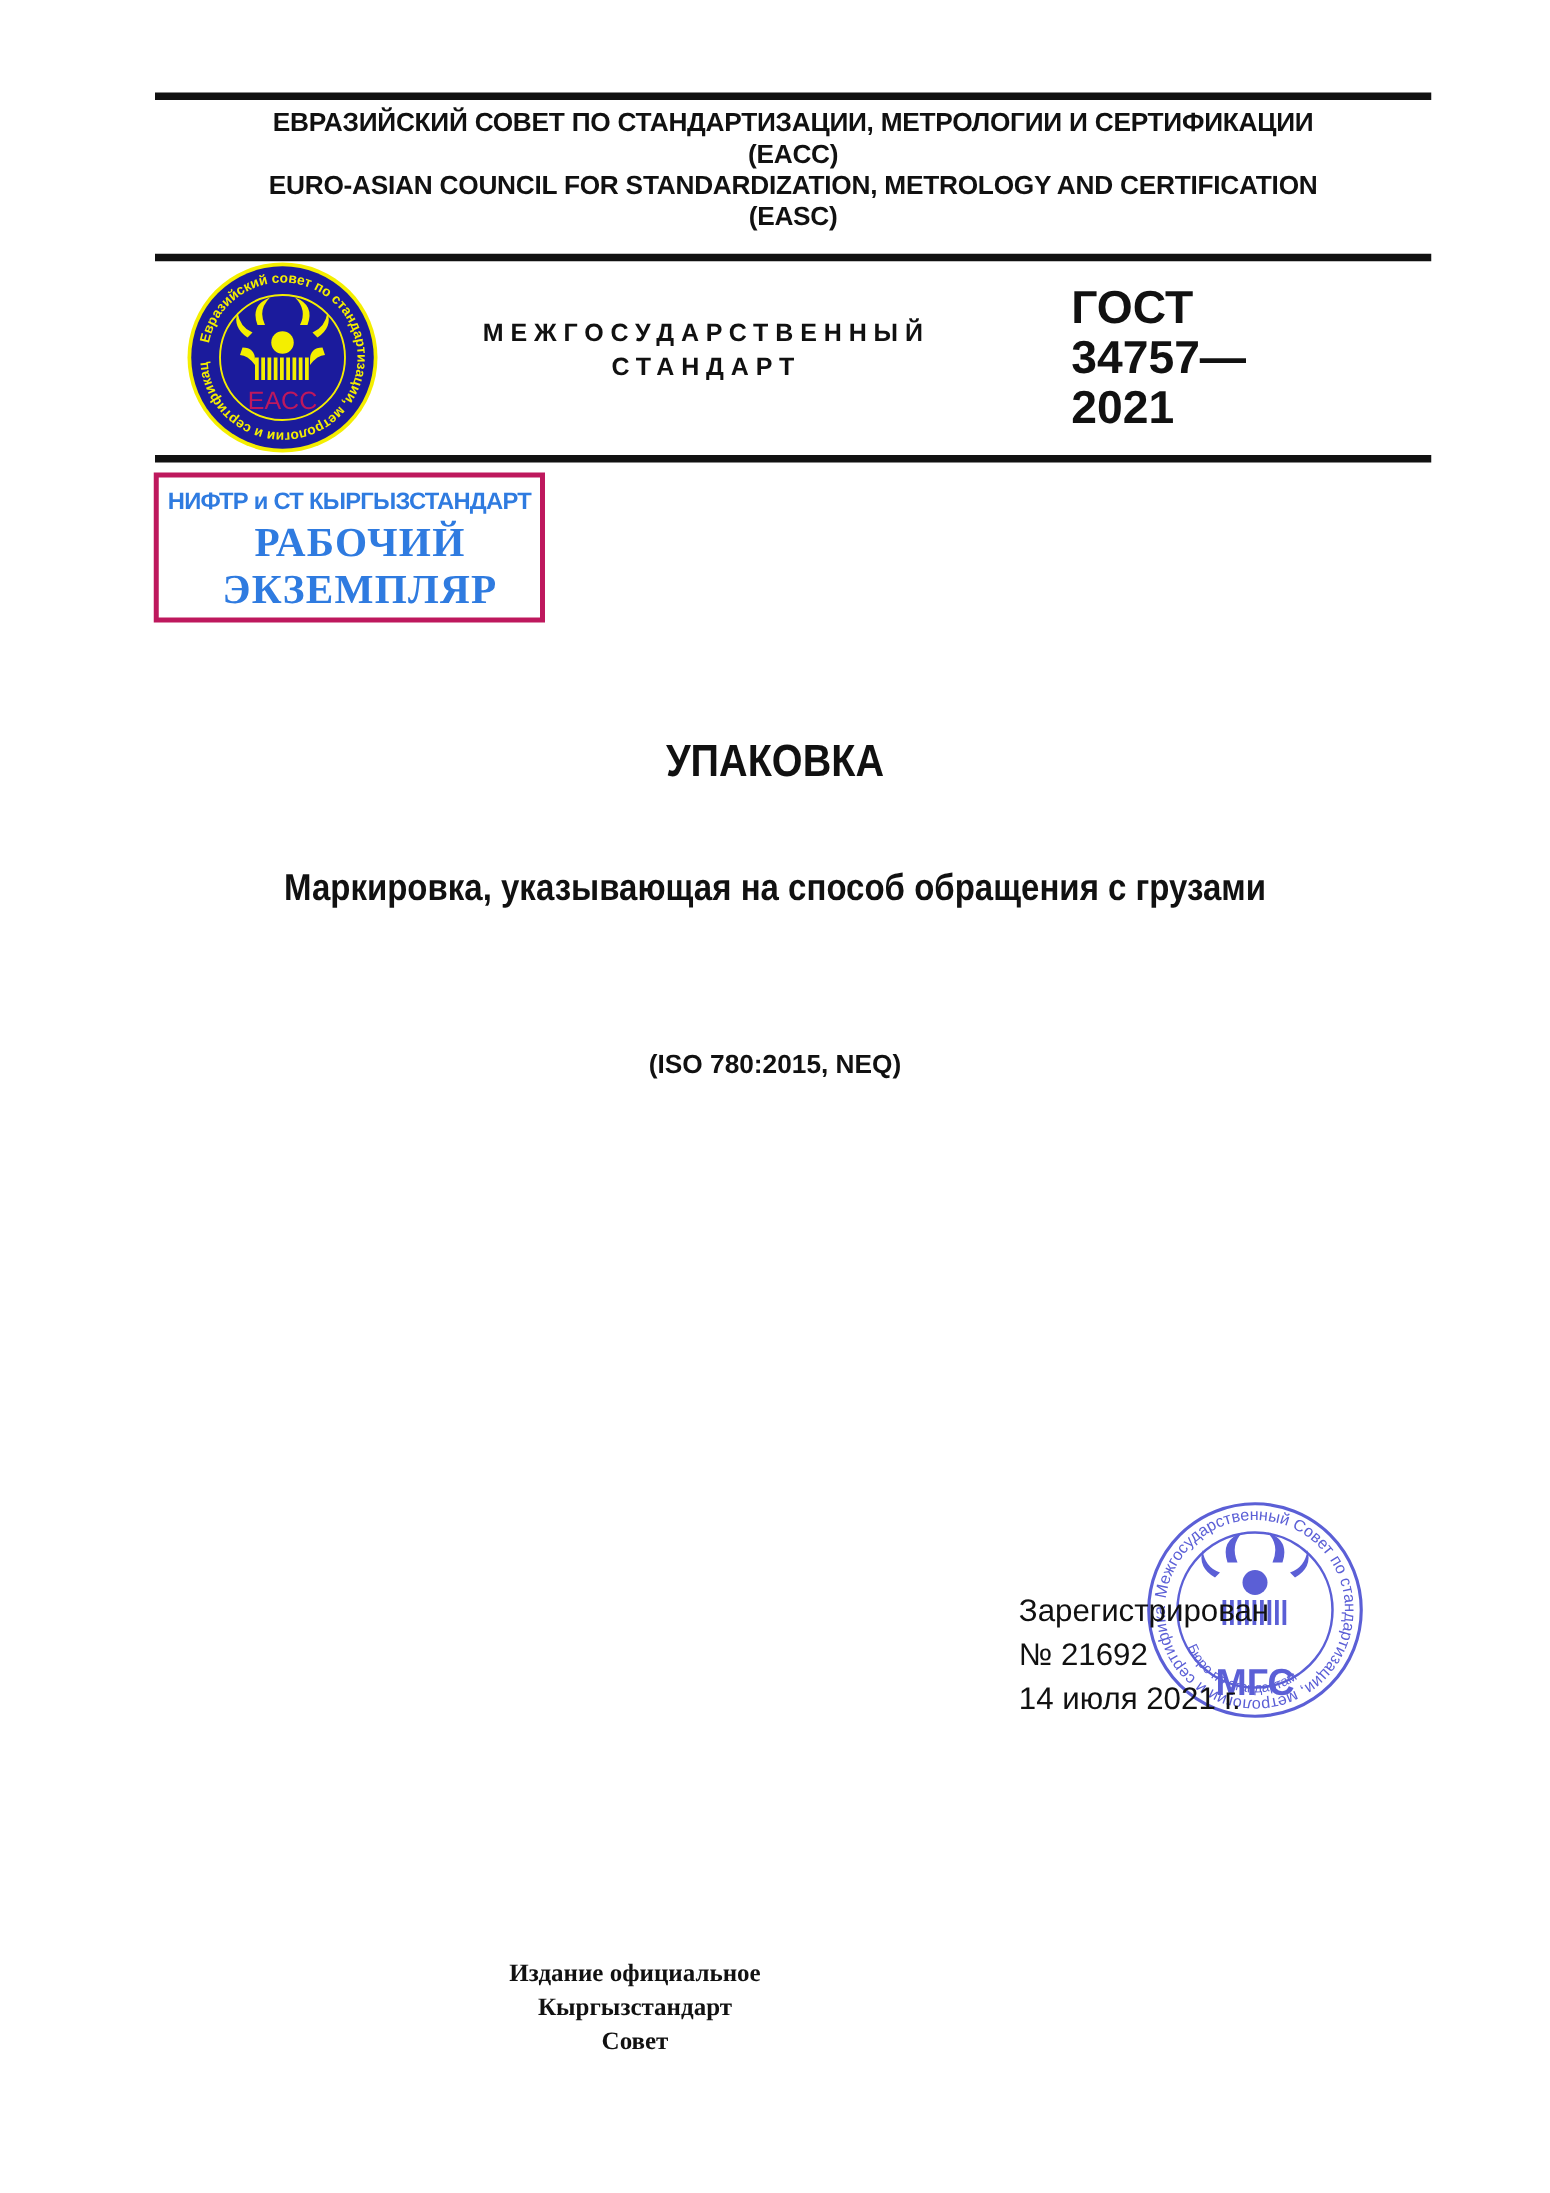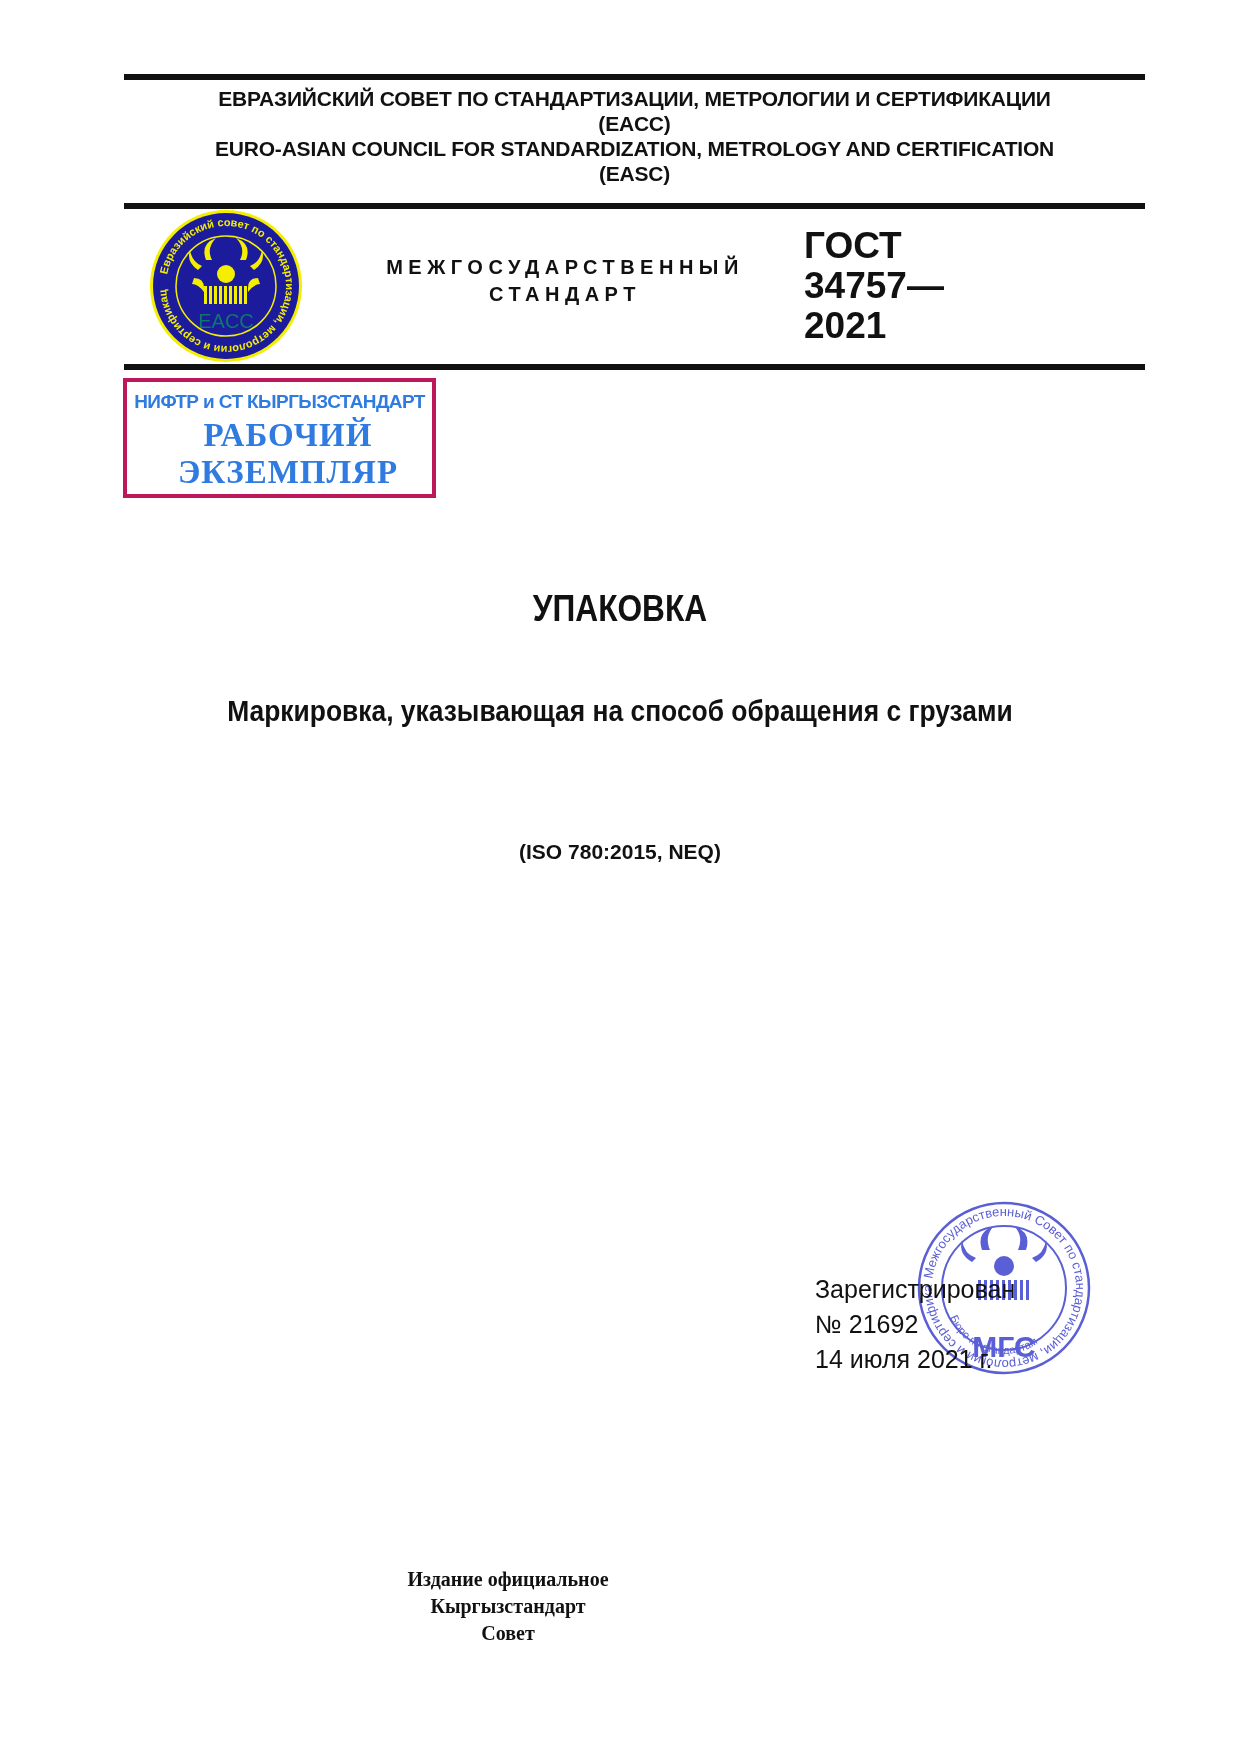--- a/index.html
+++ b/index.html
@@ -1,21 +1,21 @@
 <!DOCTYPE html>
 <html><head>
 <meta charset="utf-8">
 <style>
   html, body { margin:0; padding:0; background:#ffffff; }
   body { width:1240px; height:1754px; position:relative; overflow:hidden; font-family:"Liberation Sans", sans-serif; color:#111; }
   .abs { position:absolute; }
   .rule { position:absolute; left:124px; width:1021px; height:6px; background:#111; }
   .council { left:124px; width:1021px; font-weight:bold; font-size:21px; line-height:25px; text-align:center; letter-spacing:-0.2px; }
   .interstate { left:330px; width:470px; font-weight:bold; font-size:20px; line-height:27px; letter-spacing:5.5px; text-align:center; }
-  .gost { left:804px; font-weight:bold; font-size:37px; line-height:40px; }
+  .gost { left:857px; font-weight:bold; font-size:37px; line-height:40px; }
   .stamp-box { left:123px; top:378px; width:305px; height:112px; border:4px solid #be185d; color:#2f7be0; text-align:center; }
   .stamp-top { font-weight:bold; font-size:19px; margin-top:9px; letter-spacing:-0.6px; }
   .stamp-big { font-family:"Liberation Serif", serif; font-weight:bold; font-size:33px; line-height:37px; letter-spacing:1px;padding-left:17px; }
   .title { left:0; width:1240px; top:588px; font-weight:bold; font-size:36px; text-align:center; transform:scaleX(0.88); }
   .subtitle { left:0; width:1240px; top:694px; font-weight:bold; font-size:30px; text-align:center; transform:scaleX(0.88); }
   .iso { left:0; width:1240px; top:840px; font-weight:bold; font-size:21px; text-align:center; }
   .reg { left:815px; font-size:25px; line-height:35px; }
   .footer { left:0; width:1016px; top:1566px; font-family:"Liberation Serif", serif; font-weight:bold; font-size:20px; line-height:27px; text-align:center; }
 </style>
 </head>
@@ -56,21 +56,21 @@
       <rect x="71" y="78" width="3" height="18"></rect>
       <rect x="76" y="78" width="3" height="18"></rect>
       <rect x="81" y="78" width="3" height="18"></rect>
       <rect x="86" y="78" width="3" height="18"></rect>
       <rect x="91" y="78" width="3" height="18"></rect>
       <rect x="96" y="78" width="3" height="18"></rect>
     </g>
     <path d="M46,70 q10,0 10,10 l0,4 q-6,-8 -12,-8 z" fill="#f4ee00"></path>
     <path d="M110,70 q-10,0 -10,10 l0,4 q6,-8 12,-8 z" fill="#f4ee00"></path>
   </svg>
-  <div class="abs" style="left:0; width:156px; top:102px; text-align:center; color:#0f766e; font-size:20px; font-weight:normal;">EACC</div>
+  <div class="abs" style="left:0; width:156px; top:102px; text-align:center; color:#be185d; font-size:20px; font-weight:normal;">EACC</div>
 </div>
 
 <div class="abs interstate" style="top:254px;">
   <div>МЕЖГОСУДАРСТВЕННЫЙ</div>
   <div>СТАНДАРТ</div>
 </div>
 
 <div class="abs gost" style="top:226px;">
   <div>ГОСТ</div>
   <div>34757—</div>

